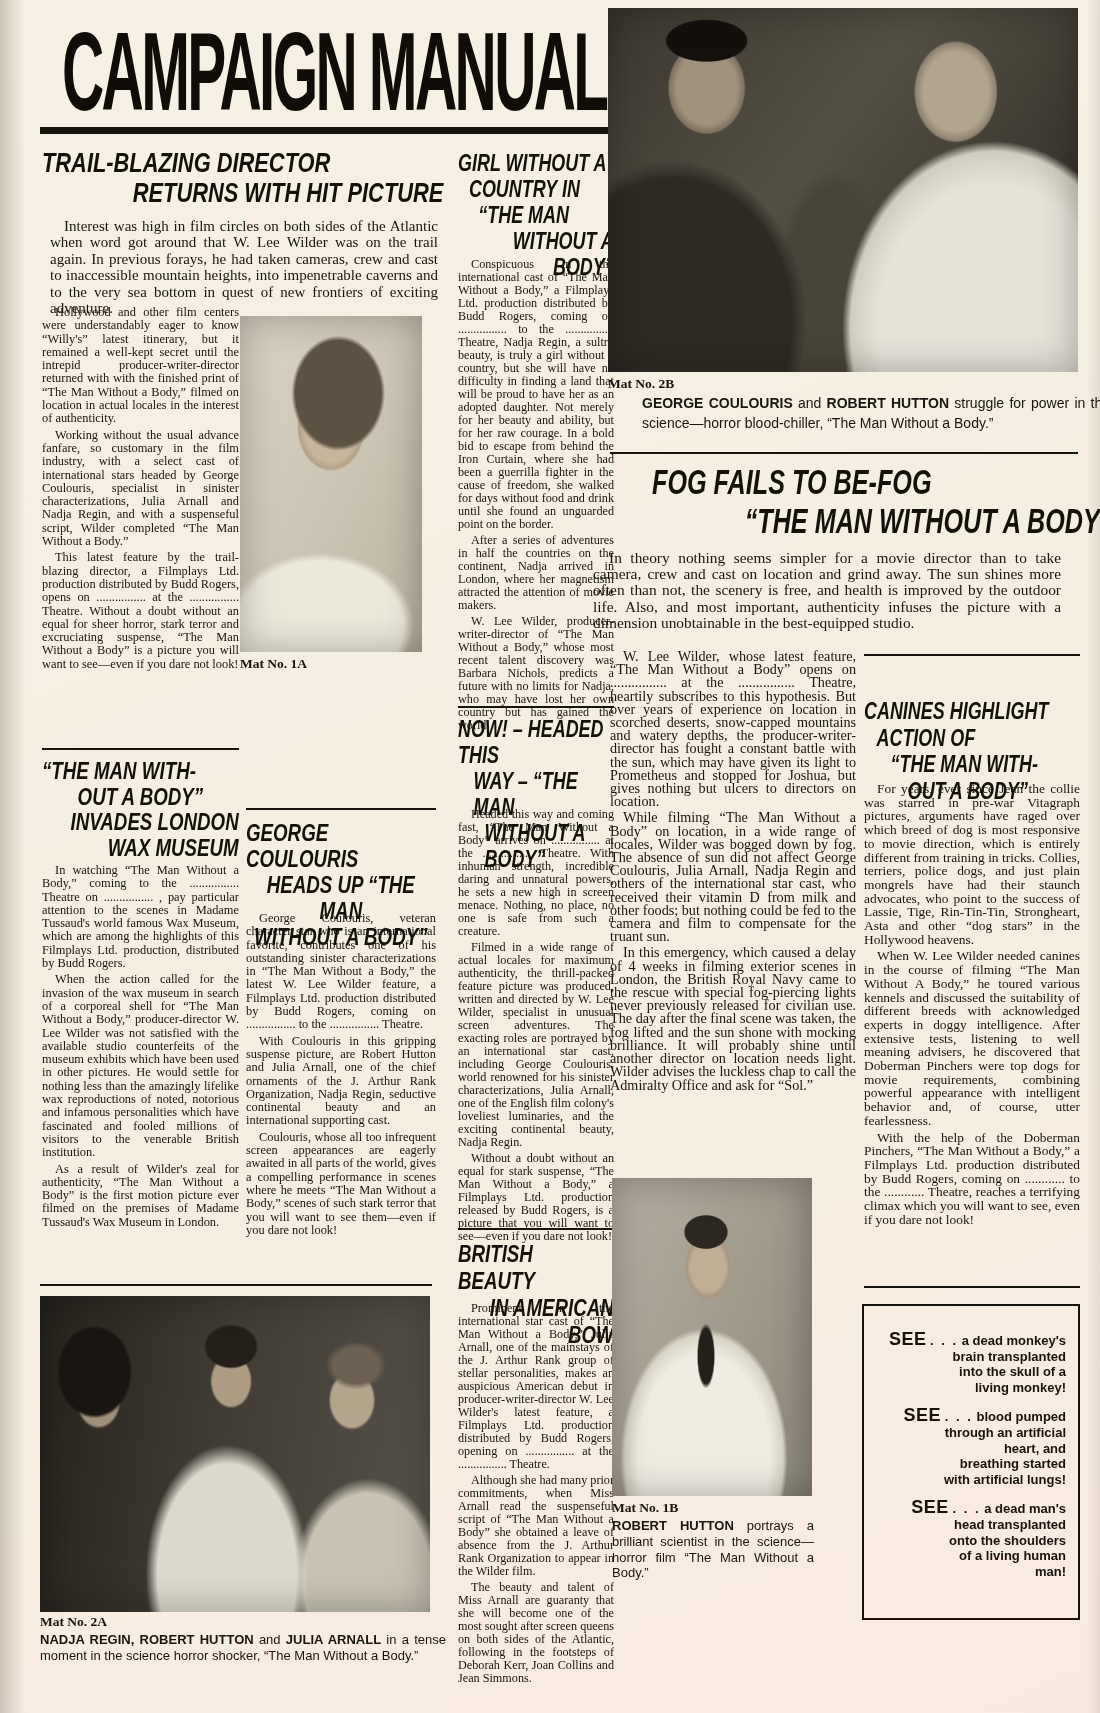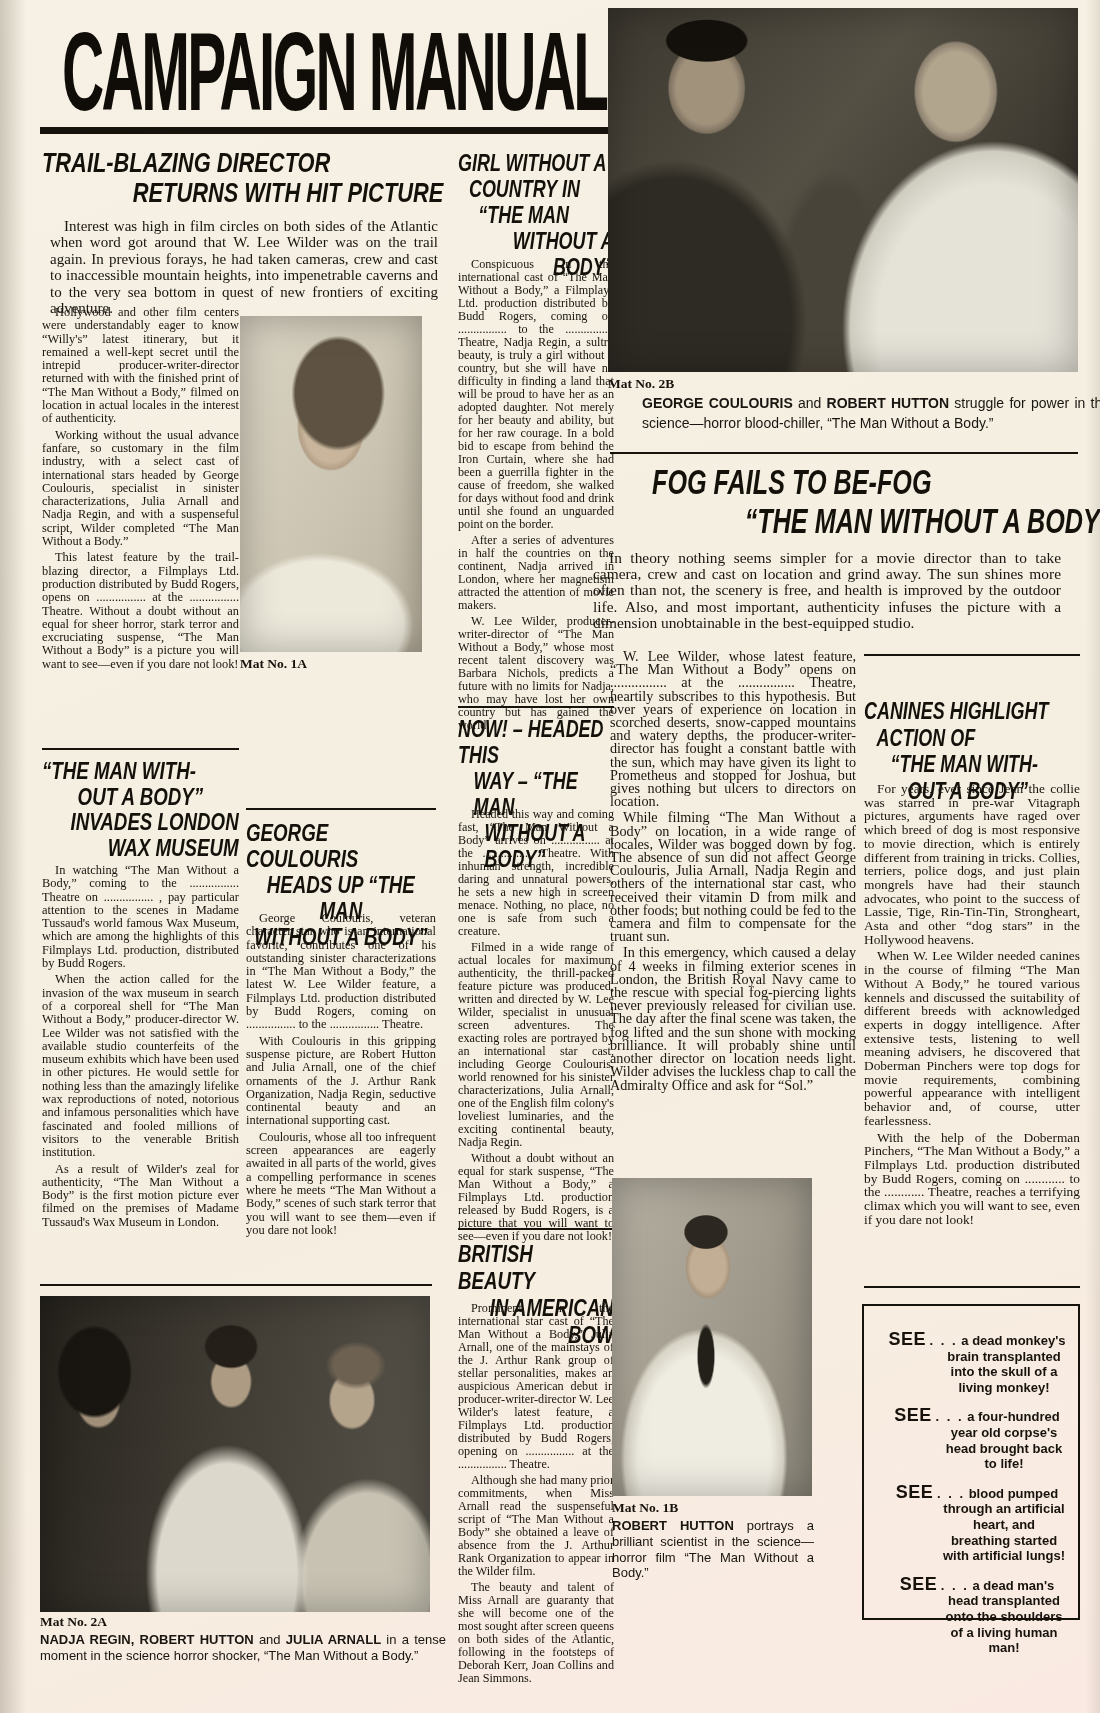--- a/index.html
+++ b/index.html
@@ -87,21 +87,21 @@
   .cap b{font-weight:bold;}
   .cap-1a{font-size:12.6px;line-height:14.6px;}
   .cap-2b{font-size:14px;line-height:19.5px;}
   .cap-1b{font-size:13px;line-height:15.8px;}
   .cap-2a{font-size:13px;line-height:16px;}
 
   
   .see-box{border:2.5px solid #16120c;background:transparent;}
   .see-item{position:relative;margin:0 0 13px 0;padding-left:66px;text-indent:-54px;
     font-family:"Liberation Sans","DejaVu Sans",sans-serif;font-weight:bold;
-    font-size:13px;line-height:15.6px;color:#17130c;text-align:center;}
+    font-size:13px;line-height:15.6px;color:#17130c;text-align:right;}
   .see-word{font-size:18px;letter-spacing:.5px;}
   .see-dots{letter-spacing:2px;}
 </style>
 </head>
 <body>
 
 <div class="page">
 
   <h1 class="masthead abs" style="left:62px;top:16px;">
     <span class="masthead-inner">CAMPAIGN MANUAL</span>
@@ -246,25 +246,20 @@
     <p>When W. Lee Wilder needed canines in the course of filming “The Man Without A Body,” he toured various kennels and discussed the suitability of different breeds with acknowledged experts in doggy intelligence. After extensive tests, listening to well meaning advisers, he discovered that Doberman Pinchers were top dogs for movie requirements, combining powerful appearance with intelligent behavior and, of course, utter fearlessness.</p>
     <p>With the help of the Doberman Pinchers, “The Man Without a Body,” a Filmplays Ltd. production distributed by Budd Rogers, coming on ............ to the ............ Theatre, reaches a terrifying climax which you will want to see, even if you dare not look!</p>
   </div>
 
   <div class="rule abs" style="left:864px;top:1286px;width:216px;"></div>
   <div class="see-box abs" style="left:862px;top:1304px;width:218px;height:316px;padding:26px 12px 4px 12px;box-sizing:border-box;">
     <p class="see-item">
       <span class="see-word">SEE</span>
       <span class="see-dots">. . .</span>
       <span>a dead monkey's brain transplanted into the skull of a living monkey!</span>
-    </p>
-    <p class="see-item">
-      <span class="see-word">SEE</span>
-      <span class="see-dots">. . .</span>
-      <span>a four-hundred year old corpse's head brought back to life!</span>
     </p>
     <p class="see-item">
       <span class="see-word">SEE</span>
       <span class="see-dots">. . .</span>
       <span>blood pumped through an artificial heart, and breathing started with artificial lungs!</span>
     </p>
     <p class="see-item">
       <span class="see-word">SEE</span>
       <span class="see-dots">. . .</span>
       <span>a dead man's head transplanted onto the shoulders of a living human man!</span>

